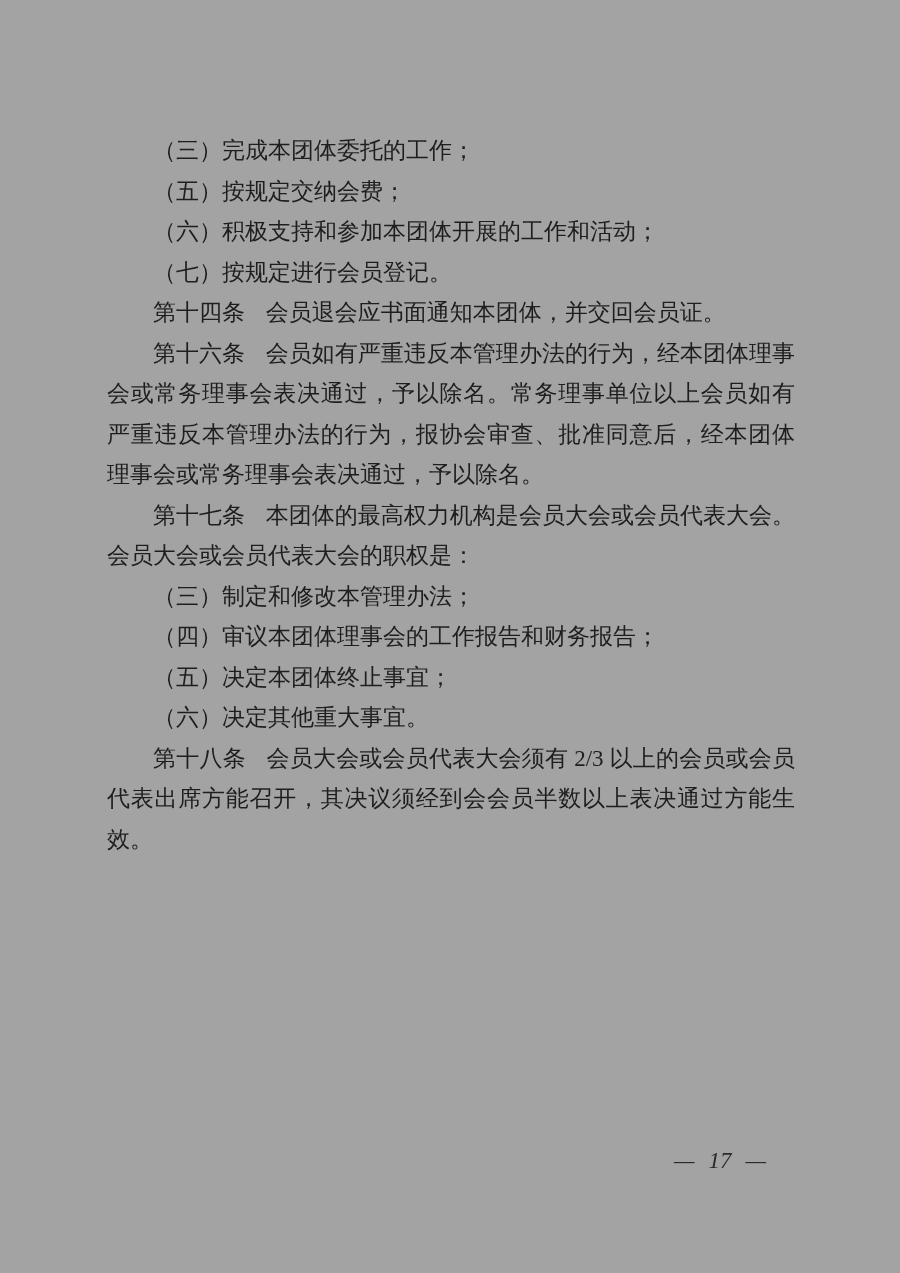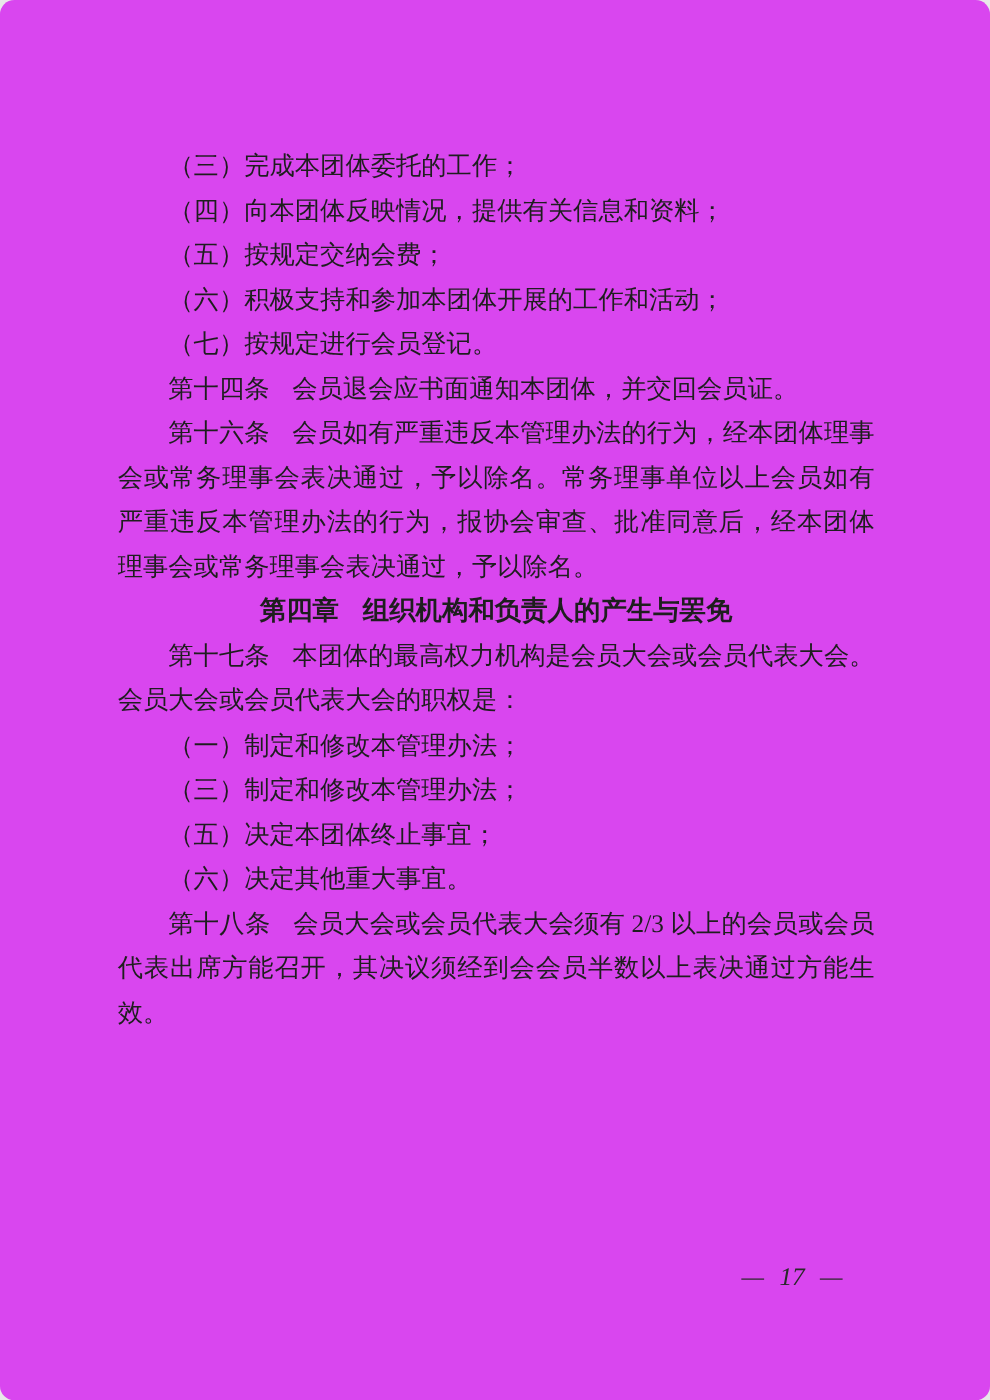--- a/index.html
+++ b/index.html
@@ -5,24 +5,23 @@
   html, body {
     margin: 0;
     padding: 0;
     background: #e8e8e8;
   }
   .page {
     position: relative;
     width: 900px;
     height: 1273px;
     margin: 0 auto;
-    background: #d946ef;
+    background: #a3a3a3;
     overflow: hidden;
     color: #1e1e1e;
-    border-radius: 13px;
   }
   .content {
     position: absolute;
     left: 107px;
     top: 131px;
     width: 688px;
     font-family: "Liberation Serif", "DejaVu Serif", serif;
     font-size: 23px;
     line-height: 40.5px;
     text-align: justify;
@@ -62,44 +61,40 @@
     margin: 0 14px;
   }
 </style>
 </head>
 <body>
 
 <div class="page">
   <div class="content">
 
     <p class="para">（三）完成本团体委托的工作；</p>
-    <p class="para">（四）向本团体反映情况，提供有关信息和资料；</p>
     <p class="para">（五）按规定交纳会费；</p>
     <p class="para">（六）积极支持和参加本团体开展的工作和活动；</p>
     <p class="para">（七）按规定进行会员登记。</p>
 
     <p class="para">
       <span class="article-label">第十四条</span><span>会员退会应书面通知本团体，并交回会员证。</span>
     </p>
 
 
     <p class="para">
       <span class="article-label">第十六条</span><span>会员如有严重违反本管理办法的行为，经本团体理事会或常务理事会表决通过，予以除名。常务理事单位以上会员如有严重违反本管理办法的行为，报协会审查、批准同意后，经本团体理事会或常务理事会表决通过，予以除名。</span>
     </p>
 
-    <h2 class="chapter">
-      <span class="chapter-label">第四章</span><span>组织机构和负责人的产生与罢免</span>
-    </h2>
 
     <p class="para">
       <span class="article-label">第十七条</span><span>本团体的最高权力机构是会员大会或会员代表大会。会员大会或会员代表大会的职权是：</span>
     </p>
 
-    <p class="para">（一）制定和修改本管理办法；</p>
     <p class="para">（三）制定和修改本管理办法；</p>
+    <p class="para">（四）审议本团体理事会的工作报告和财务报告；</p>
     <p class="para">（五）决定本团体终止事宜；</p>
     <p class="para">（六）决定其他重大事宜。</p>
 
     <p class="para">
       <span class="article-label">第十八条</span><span>会员大会或会员代表大会须有 2/3 以上的会员或会员代表出席方能召开，其决议须经到会会员半数以上表决通过方能生效。</span>
     </p>
 
 
   </div>
 

